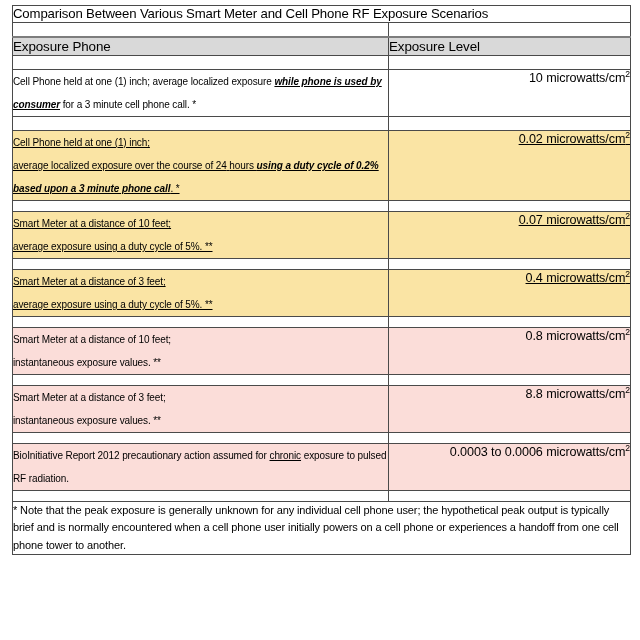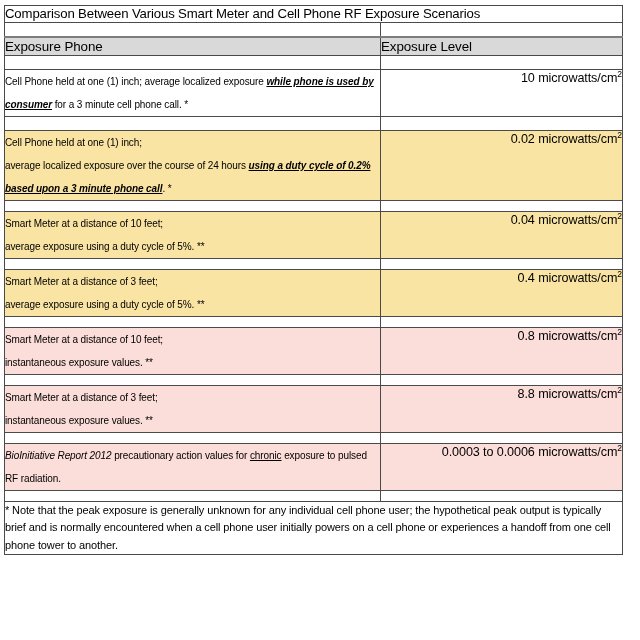--- a/index.html
+++ b/index.html
@@ -20,21 +20,21 @@
     width: 640px;
     height: 640px;
     background: #ffffff;
     box-sizing: border-box;
   }
 
   table.rf-table {
     border-collapse: collapse;
     table-layout: fixed;
     width: 618px;
-    margin-left: 4px;
+    margin-left: 12px;
     margin-top: 5px;
     background: #ffffff;
   }
 
   table.rf-table td {
     border: 1px solid #4a4a4a;
     padding: 0;
     vertical-align: top;
     background: #ffffff;
   }
@@ -76,38 +76,38 @@
     letter-spacing: -0.1px;
   }
   .lvl-cell {
     padding: 4px 6px 5px 7px;
     font-size: 12.6px;
     line-height: 16.6px;
     letter-spacing: -0.1px;
     text-align: right;
   }
 
-  tr.yellow td { background: #fae4a4; }
+  tr.yellow td { background: #fae4a4; text-decoration: underline; }
   tr.pink td { background: #fbddd9; }
 
   
   .note-cell {
     padding: 4px 6px 5px 6px;
     font-size: 11px;
     line-height: 17.4px;
     letter-spacing: -0.12px;
   }
 
   
   .biu {
     font-weight: bold;
     font-style: italic;
     text-decoration: underline;
   }
-  .ital { font-style: italic; }
+  .ital { }
   .undl { text-decoration: underline; }
 
   sup {
     font-size: 8.6px;
     vertical-align: super;
     line-height: 0;
   }
 </style>
 </head>
 <body>
@@ -170,21 +170,21 @@
         <td></td>
         <td></td>
       </tr>
 
       <tr class="yellow">
         <td class="data-cell">
           <span>Smart Meter at a distance of 10 feet;</span><br>
           <span>average exposure using a duty cycle of 5%. **</span>
         </td>
         <td class="lvl-cell">
-          <span>0.04 microwatts/cm</span><sup>2</sup>
+          <span>0.07 microwatts/cm</span><sup>2</sup>
         </td>
       </tr>
 
       <tr class="spacer-yellow sp-small">
         <td></td>
         <td></td>
       </tr>
 
       <tr class="yellow">
         <td class="data-cell">
@@ -226,21 +226,21 @@
         </td>
       </tr>
 
       <tr class="spacer-pink sp-small">
         <td></td>
         <td></td>
       </tr>
 
       <tr class="pink">
         <td class="data-cell">
-          <span class="ital">BioInitiative Report 2012</span><span> precautionary action values for </span><span class="undl">chronic</span><span> exposure to pulsed RF radiation.</span>
+          <span class="ital">BioInitiative Report 2012</span><span> precautionary action assumed for </span><span class="undl">chronic</span><span> exposure to pulsed RF radiation.</span>
         </td>
         <td class="lvl-cell">
           <span>0.0003 to 0.0006 microwatts/cm</span><sup>2</sup>
         </td>
       </tr>
 
       <tr class="spacer-white sp-small">
         <td></td>
         <td></td>
       </tr>

